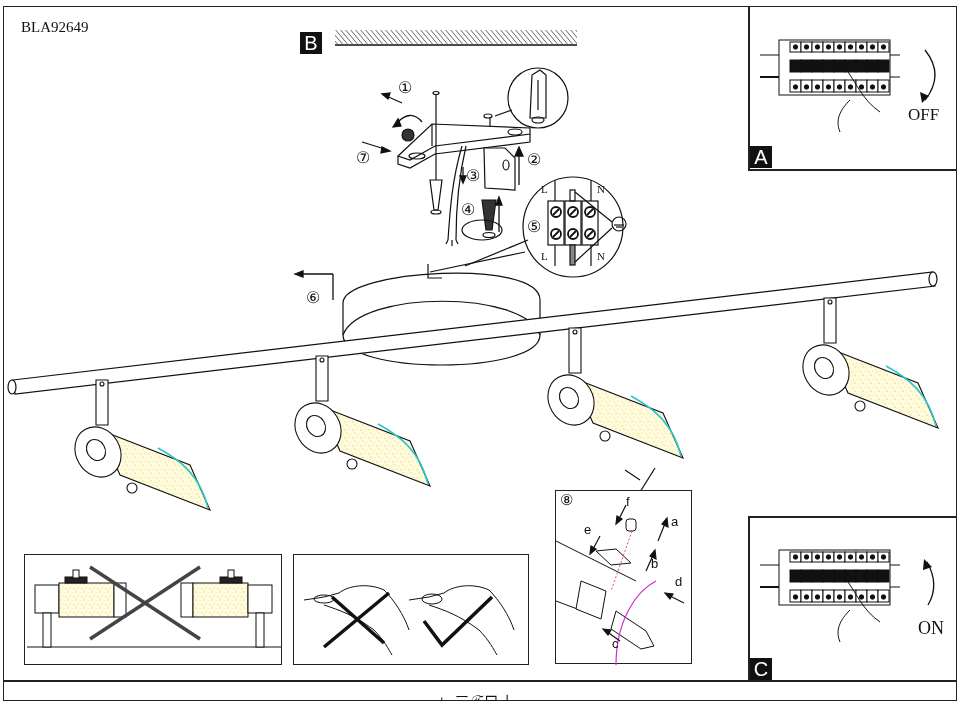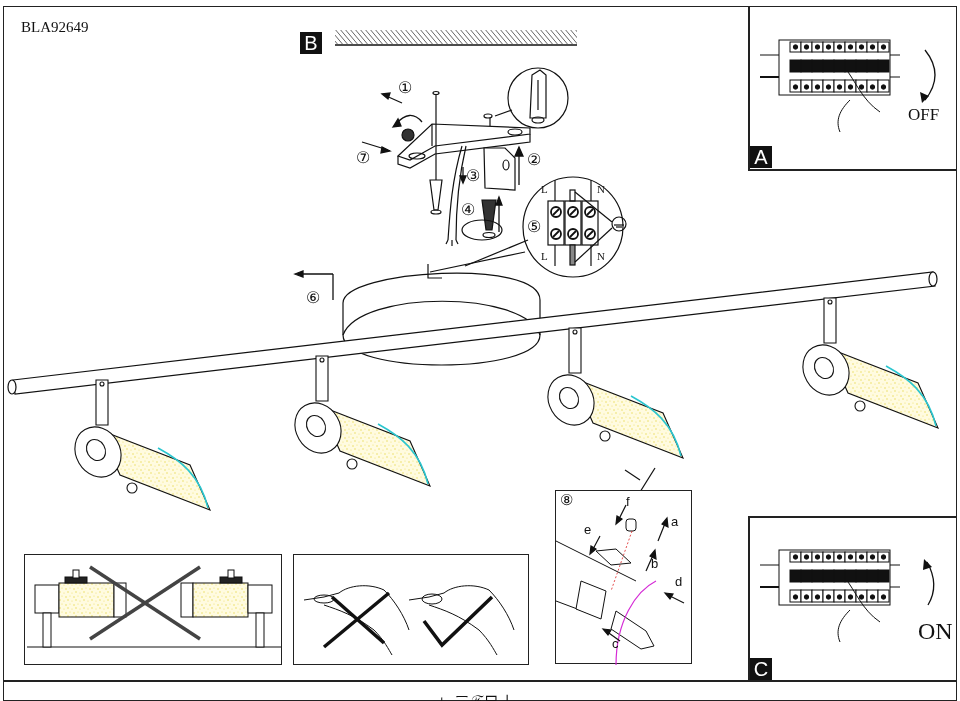--- a/index.html
+++ b/index.html
@@ -304,21 +304,21 @@
       <rect x="878" y="590" width="11" height="12"></rect>
       <circle cx="883.5" cy="597" r="2.2" fill="#111"></circle>
       <path d="M845 578 C 855 590, 862 610, 880 622 M850 610 C 840 620, 835 630, 840 642" fill="none"></path>
     </g>
   <path d="M928 605 Q 940 585 927 562" fill="none" stroke="#111" stroke-width="1.3"></path>
   <polygon points="924,559 932,567 923,570" fill="#111"></polygon>
 </svg>
 <div class="txt" style="left:908px;top:105px;font-size:17px;">OFF</div>
 <div class="label-box" style="left:750px;top:146px;">A</div>
 
-<div class="txt" style="left:918px;top:618px;font-size:24px;">ON</div>
+<div class="txt" style="left:918px;top:618px;font-size:18px;">ON</div>
 <div class="label-box" style="left:750px;top:658px;">C</div>
 
 <div class="panel" style="left:24px;top:554px;width:258px;height:111px;">
   <svg width="258" height="111">
     <g fill="#fff" stroke="#111" stroke-width="1">
       <line x1="2" y1="92" x2="256" y2="92"></line>
       <rect x="10" y="30" width="24" height="28"></rect>
       <rect x="34" y="28" width="55" height="34" fill="url(#speckle)"></rect>
       <rect x="89" y="28" width="12" height="34"></rect>
       <rect x="40" y="22" width="22" height="6" fill="#222"></rect>

